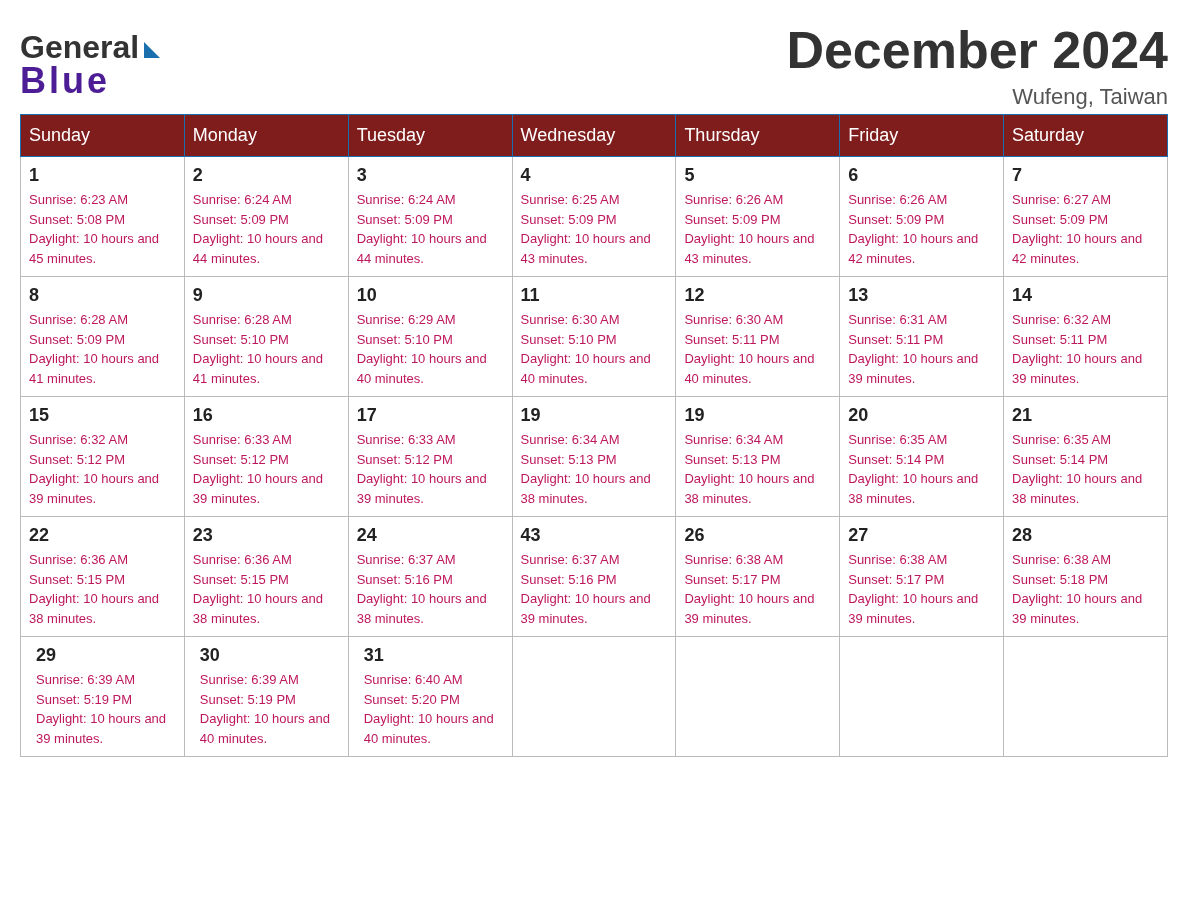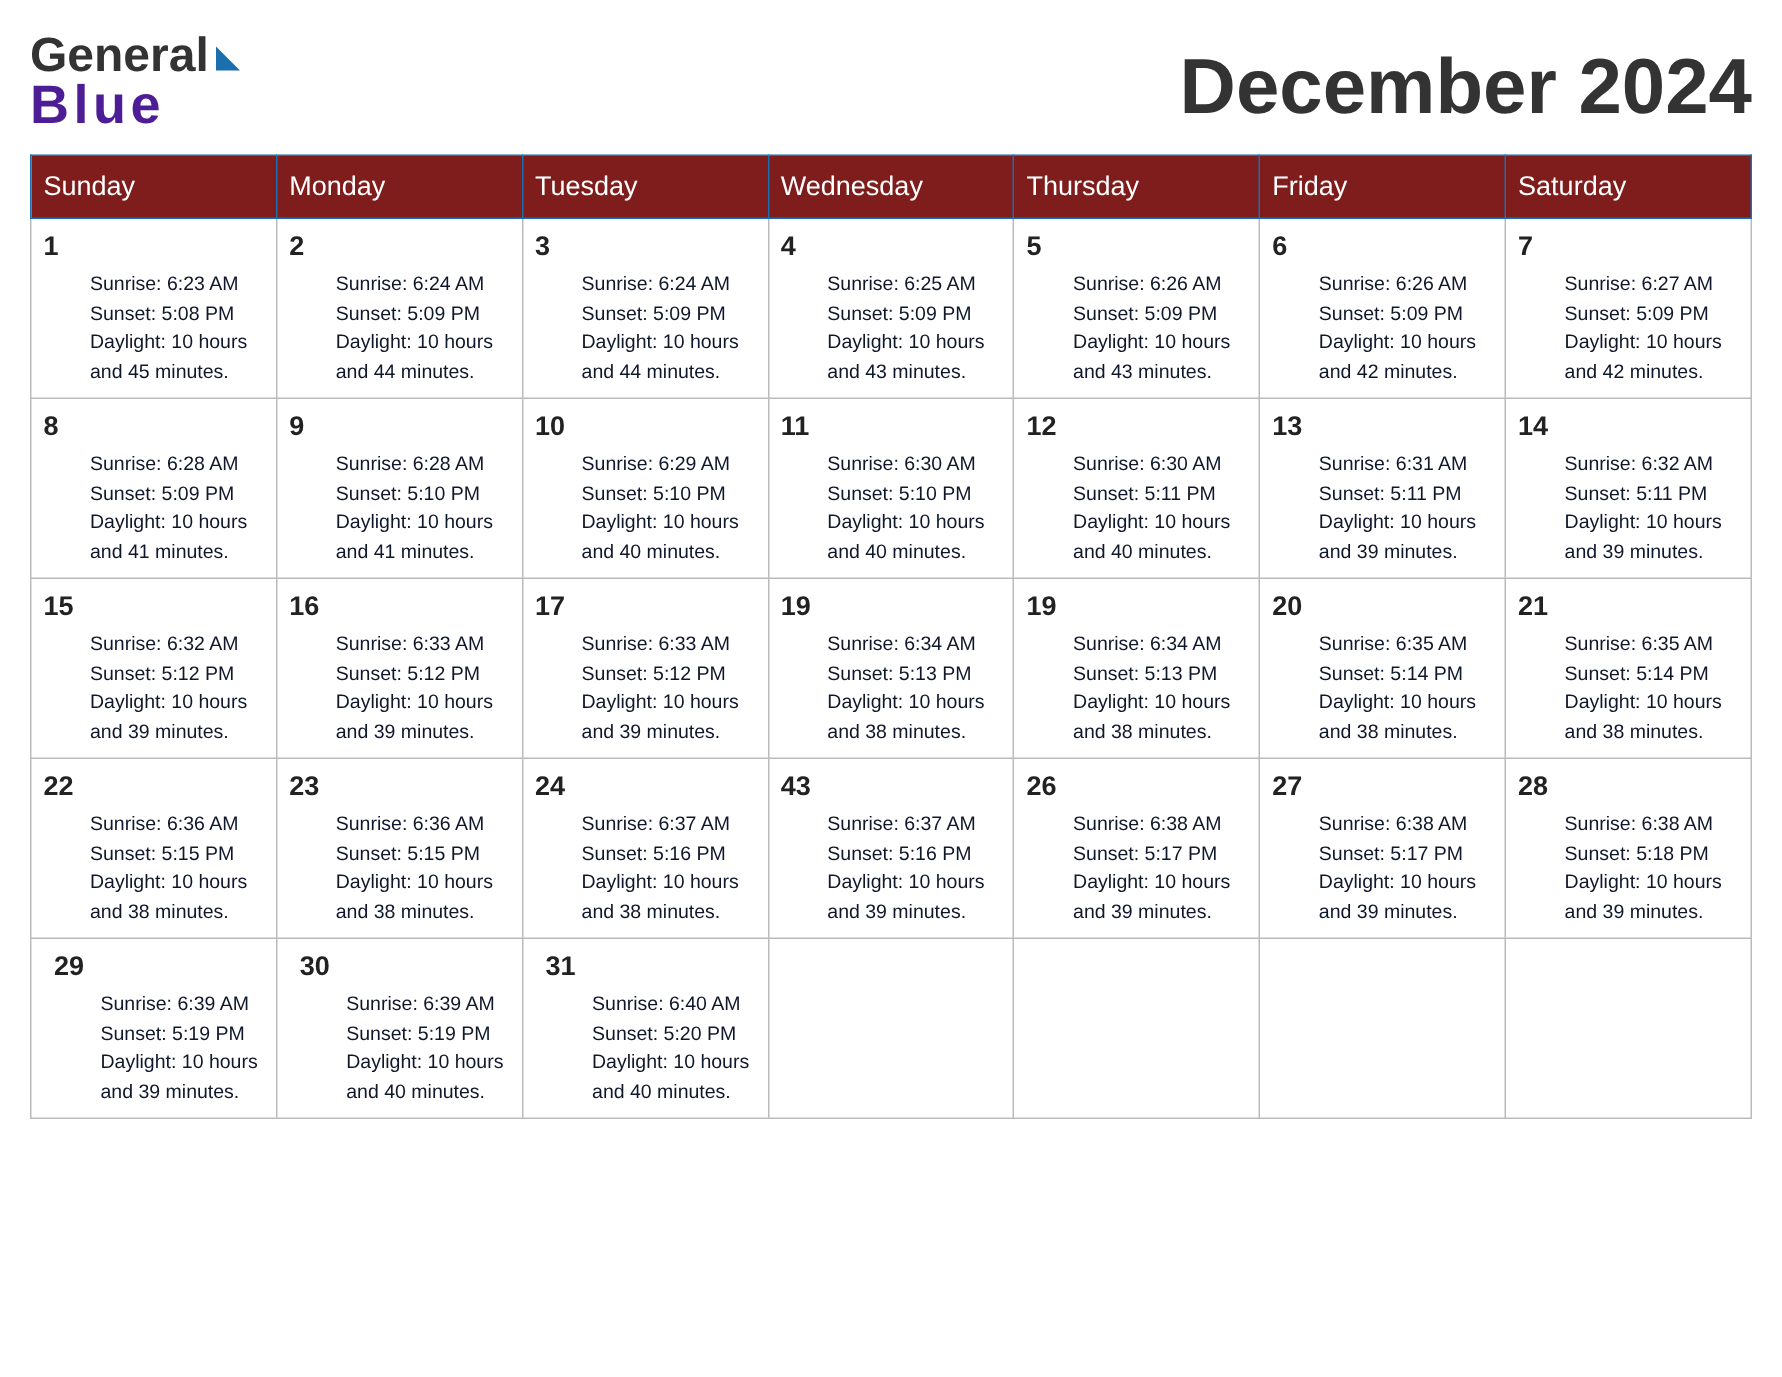--- a/index.html
+++ b/index.html
@@ -6,22 +6,22 @@
     body {
       font-family: Arial, sans-serif;
       background: #fff;
       width: 1188px;
       min-height: 918px;
       padding: 20px;
     }
     .header {
       display: flex;
       justify-content: space-between;
-      align-items: flex-end;
-      margin-bottom: 15px;
+      align-items: center;
+      margin-bottom: 4px;
     }
     .logo {
       display: flex;
       flex-direction: column;
     }
     .title-section {
       text-align: right;
     }
     .month-title {
       font-size: 52px;
@@ -54,23 +54,22 @@
       width: calc(100% / 7);
     }
     .day-num {
       font-size: 18px;
       font-weight: bold;
       color: #222;
       margin-bottom: 4px;
     }
     .day-info {
       font-size: 13px;
-      color: #0f172a;
+      color: #be185d;
       line-height: 1.5;
-      margin-left: 31px;
     }
     .calendar tr td {
       height: 120px;
     }
     .calendar tr:last-child td {
       height: 120px;
       padding-left: 15px;
     }
     .logo-wrapper {
       display: flex;
@@ -84,20 +83,21 @@
 <div class="header">
   <div class="logo">
     <div class="logo-wrapper">
       <span style="font-size:32px;font-weight:bold;color:#333;line-height:1;">General</span>
       <span style="display:inline-block;width:0;height:0;border-style:solid;border-width:16px 0 0 16px;border-color:transparent transparent transparent #1a6faf;margin-left:3px;margin-top:6px;"></span>
     </div>
     <div style="font-size:36px;font-weight:bold;color:#4c1d95;letter-spacing:3px;line-height:1;">Blue</div>
   </div>
   <div class="title-section">
     <div class="month-title">December 2024</div>
+    <div class="location">Wufeng, Taiwan</div>
   </div>
 </div>
 
 <table class="calendar">
   <thead>
     <tr>
       <th>Sunday</th>
       <th>Monday</th>
       <th>Tuesday</th>
       <th>Wednesday</th>

